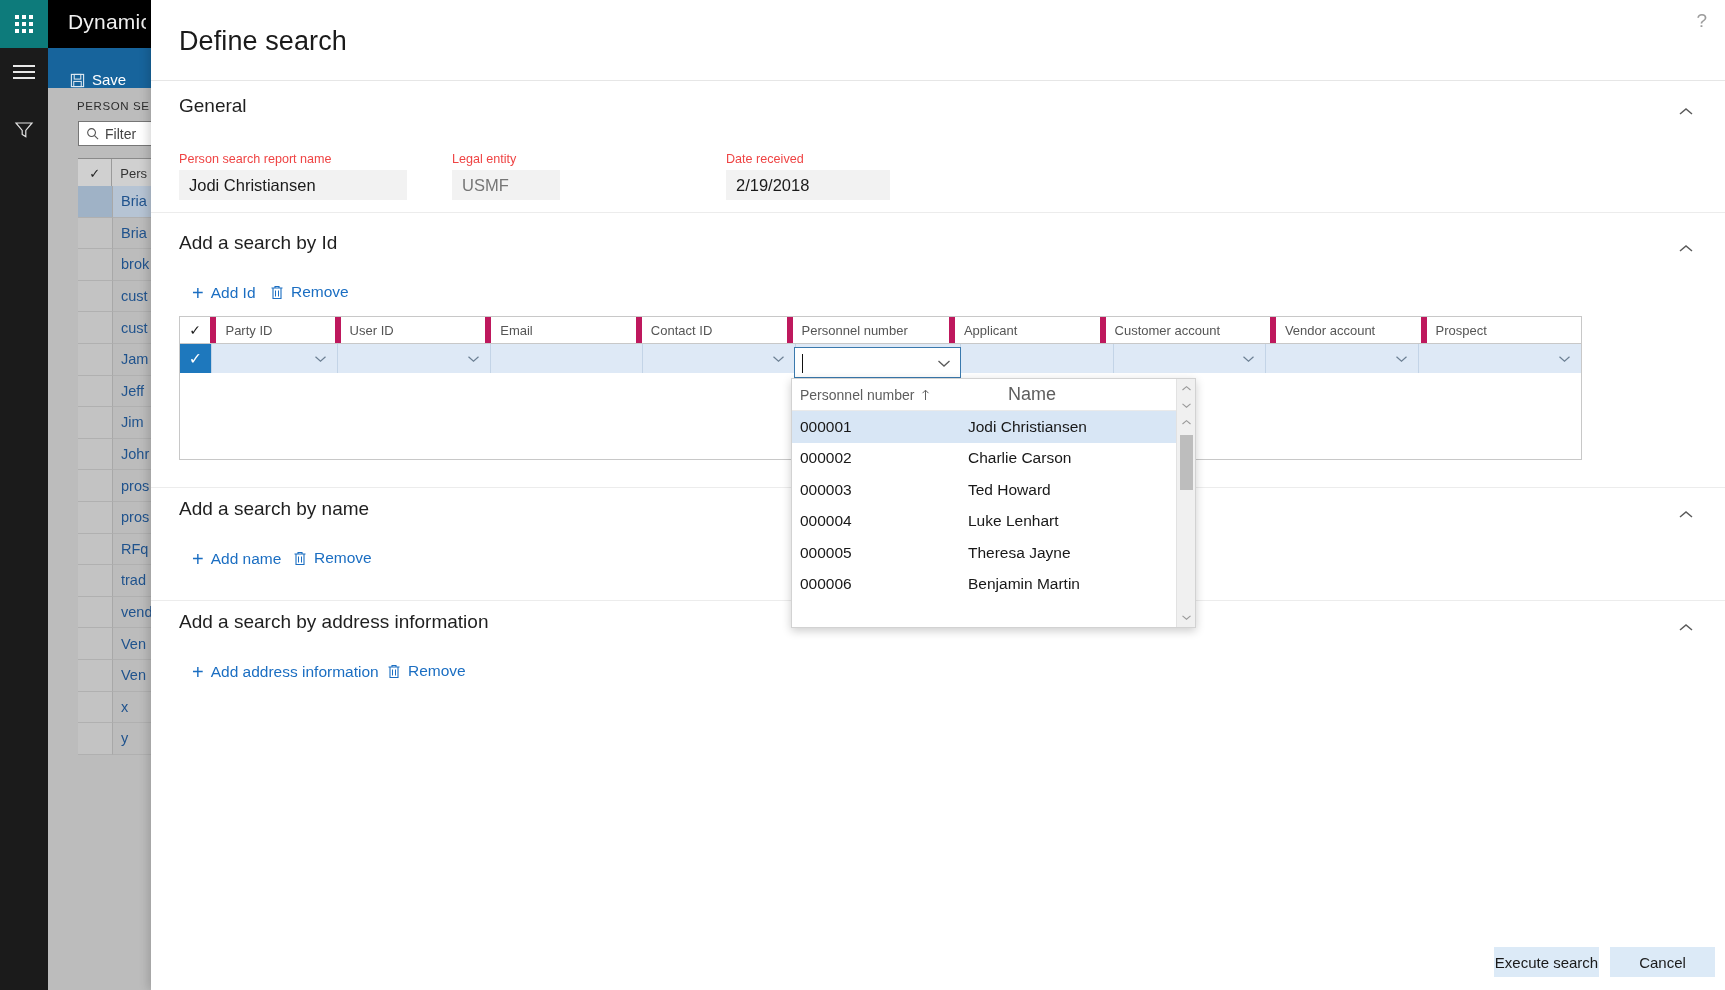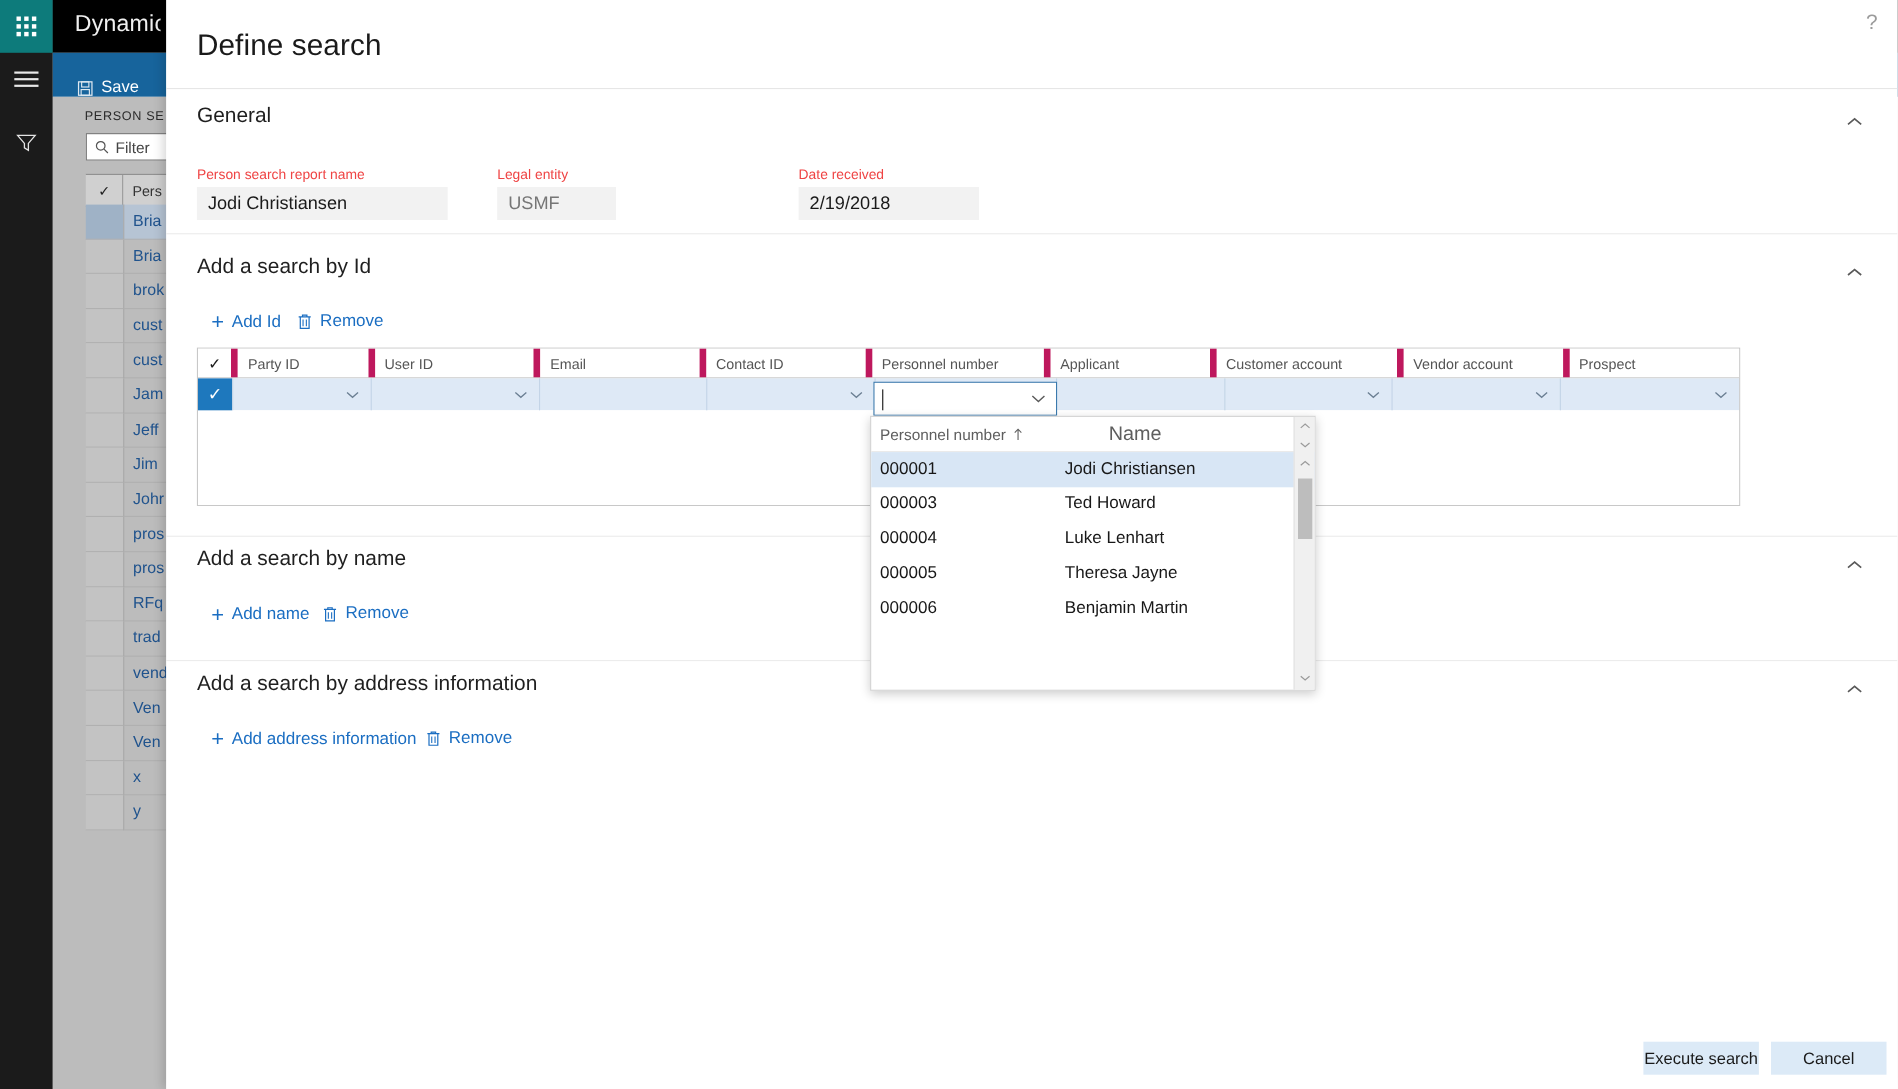--- a/index.html
+++ b/index.html
@@ -424,20 +424,24 @@
         </svg>
       </div>
       <div class="c2">Name</div>
     </div>
     <div id="lk-rows">
         <div class="lk-row sel">
           <div class="c1">000001</div>
           <div class="c2">Jodi Christiansen</div>
         </div>
         <div class="lk-row">
+          <div class="c1">000002</div>
+          <div class="c2">Charlie Carson</div>
+        </div>
+        <div class="lk-row">
           <div class="c1">000003</div>
           <div class="c2">Ted Howard</div>
         </div>
         <div class="lk-row">
           <div class="c1">000004</div>
           <div class="c2">Luke Lenhart</div>
         </div>
         <div class="lk-row">
           <div class="c1">000005</div>
           <div class="c2">Theresa Jayne</div>

